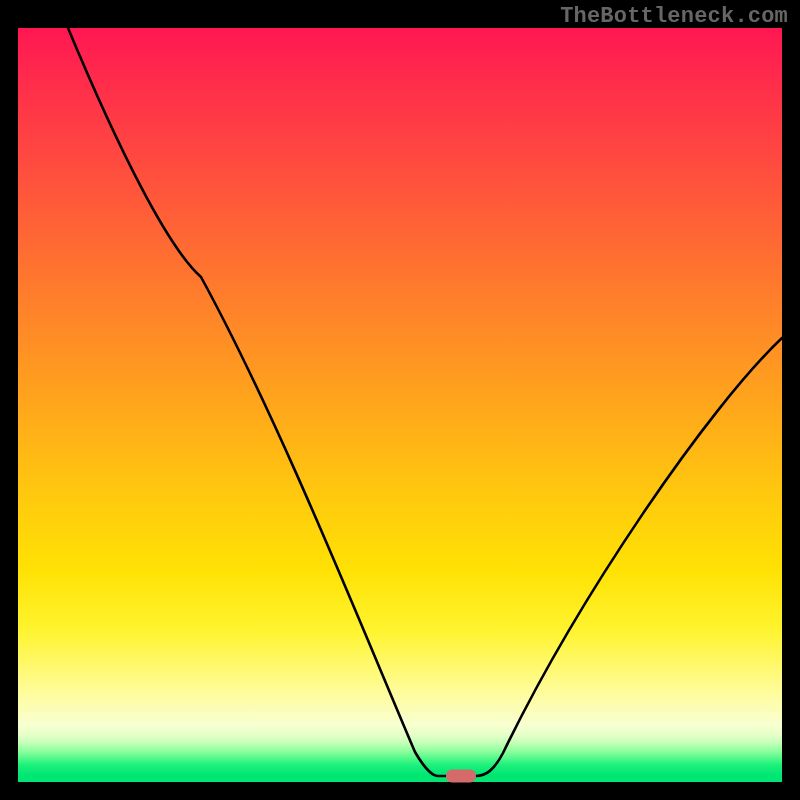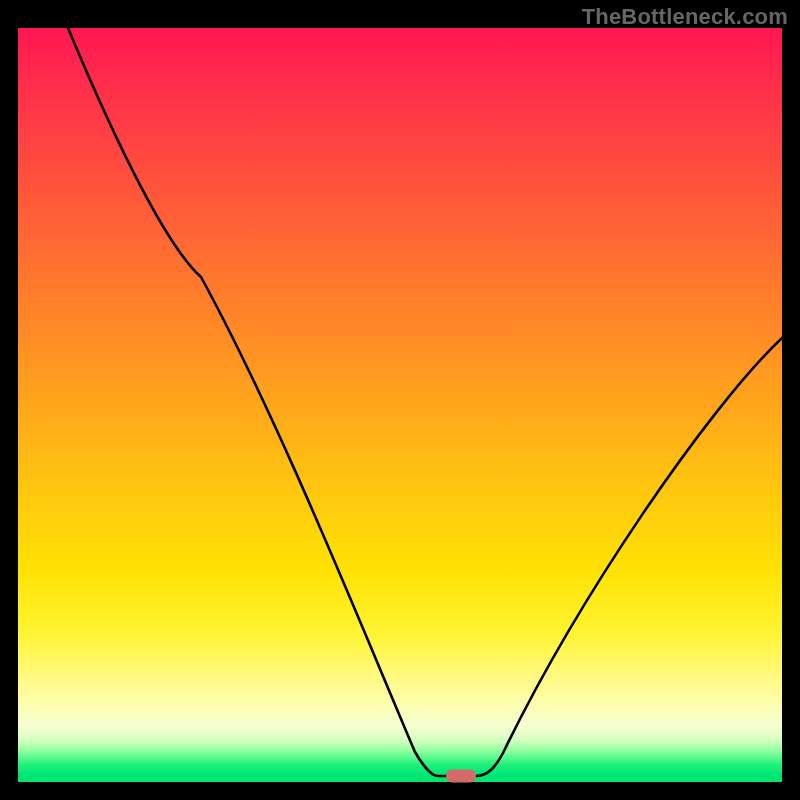--- a/index.html
+++ b/index.html
@@ -13,20 +13,21 @@
   }
   .watermark {
     position: absolute;
     top: 4px;
     right: 12px;
     color: #666;
     font-size: 22px;
     font-weight: 600;
     letter-spacing: 0.2px;
     z-index: 20;
+    font-family: Liberation Mono, monospace;
   }
   .frame {
     position: absolute;
     left: 18px;
     top: 28px;
     width: 764px;
     height: 754px;
   }
   .plot {
     position: absolute;

